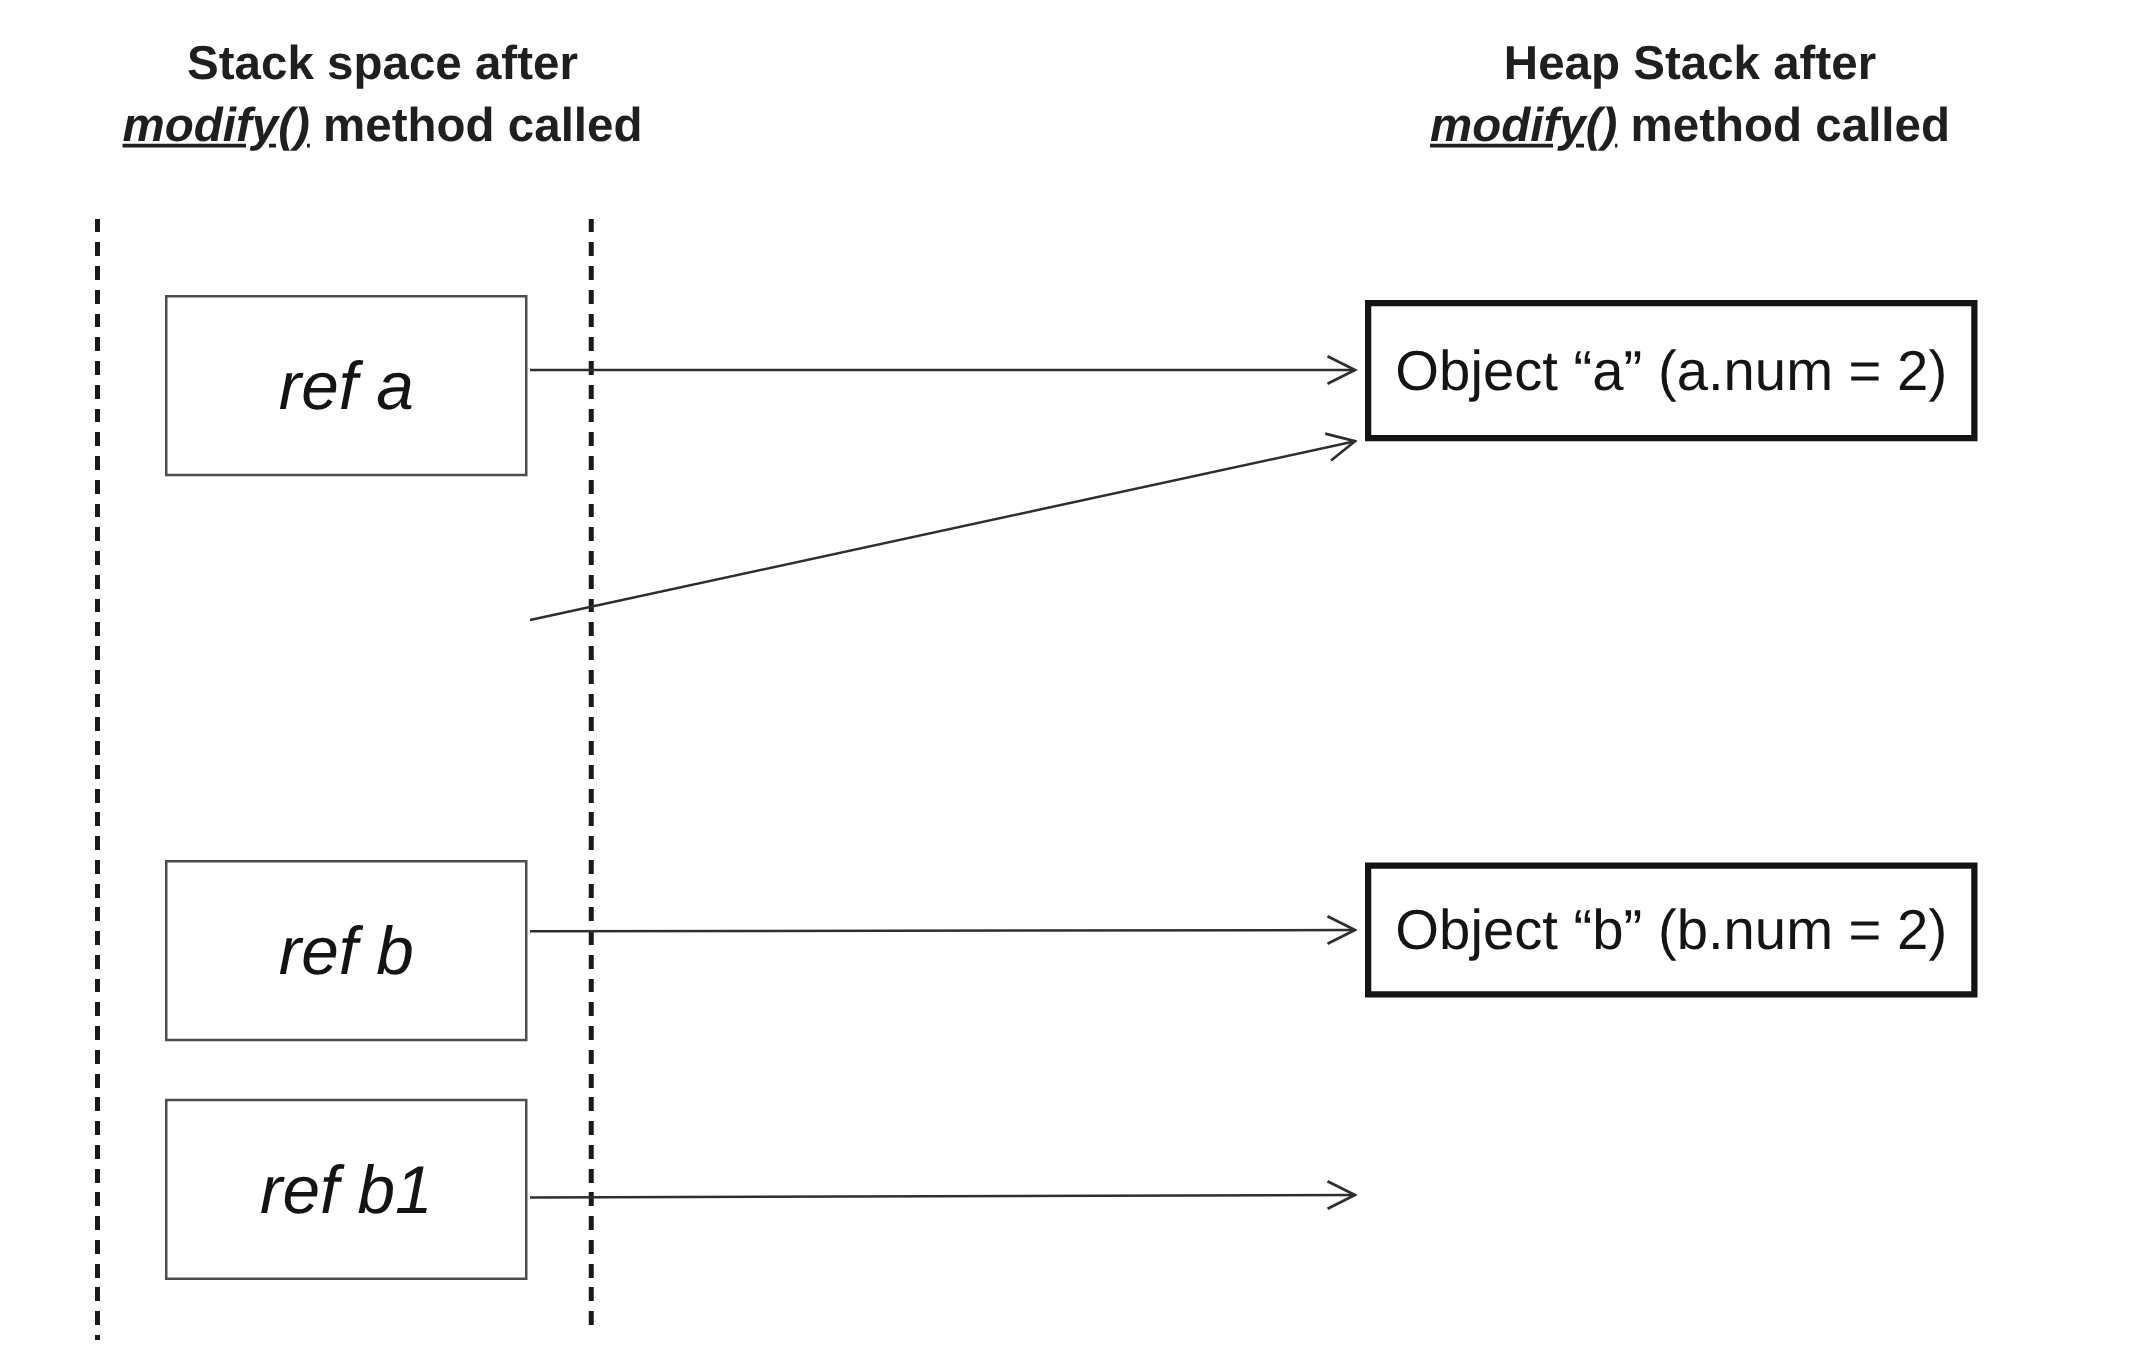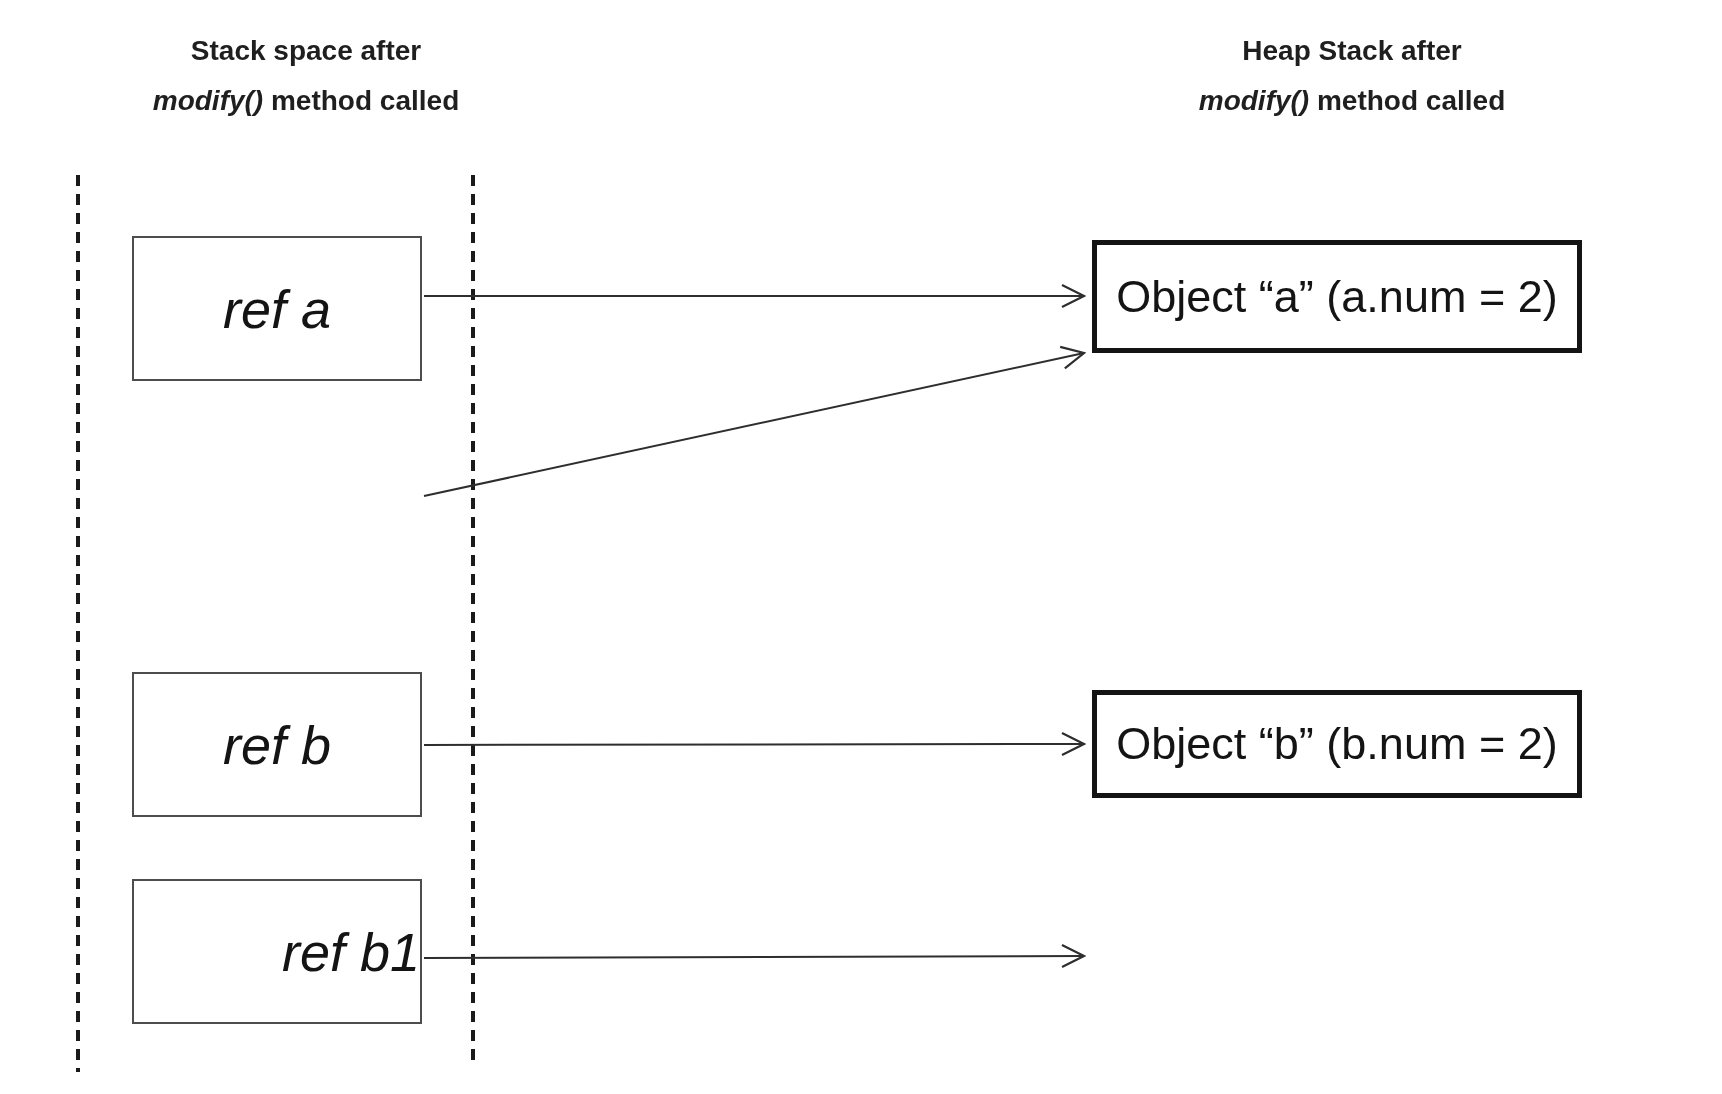--- a/index.html
+++ b/index.html
@@ -14,28 +14,28 @@
     height: 1094px;
     background: #ffffff;
     overflow: hidden;
     color: #1a1a1a;
   }
   .title {
     position: absolute;
     top: 26px;
     width: 500px;
     text-align: center;
-    font-size: 28px;
+    font-size: 38px;
     font-weight: bold;
     line-height: 50px;
     color: #1f1f1f;
   }
   #stack-title { left: 56px; }
   #heap-title { left: 1102px; }
-  .title .emph { font-style: italic; }
+  .title .emph { font-style: italic; text-decoration: underline; }
 
   .dashed-line {
     position: absolute;
     width: 4px;
     background: repeating-linear-gradient(180deg, #1a1a1a 0 11px, transparent 11px 19px);
   }
   #dash-left  { left: 76px;  top: 175px; height: 897px; }
   #dash-right { left: 471px; top: 175px; height: 893px; }
 
   .stack-box {
@@ -51,22 +51,22 @@
     box-sizing: border-box;
   }
   .stack-box .lbl {
     font-style: italic;
     font-size: 54px;
     color: #141414;
     white-space: nowrap;
   }
   #box-ref-a  { top: 236px; }
   #box-ref-a1 { top: 432px; }
-  #box-ref-b  { top: 672px; text-align: center; }
-  #box-ref-b1 { top: 879px; justify-content: flex-end; }
+  #box-ref-b  { top: 688px; text-align: center; }
+  #box-ref-b1 { top: 879px; }
 
   .heap-box {
     position: absolute;
     left: 1092px;
     width: 490px;
     border: 5px solid #141414;
     background: #ffffff;
     display: flex;
     align-items: center;
     justify-content: center;

